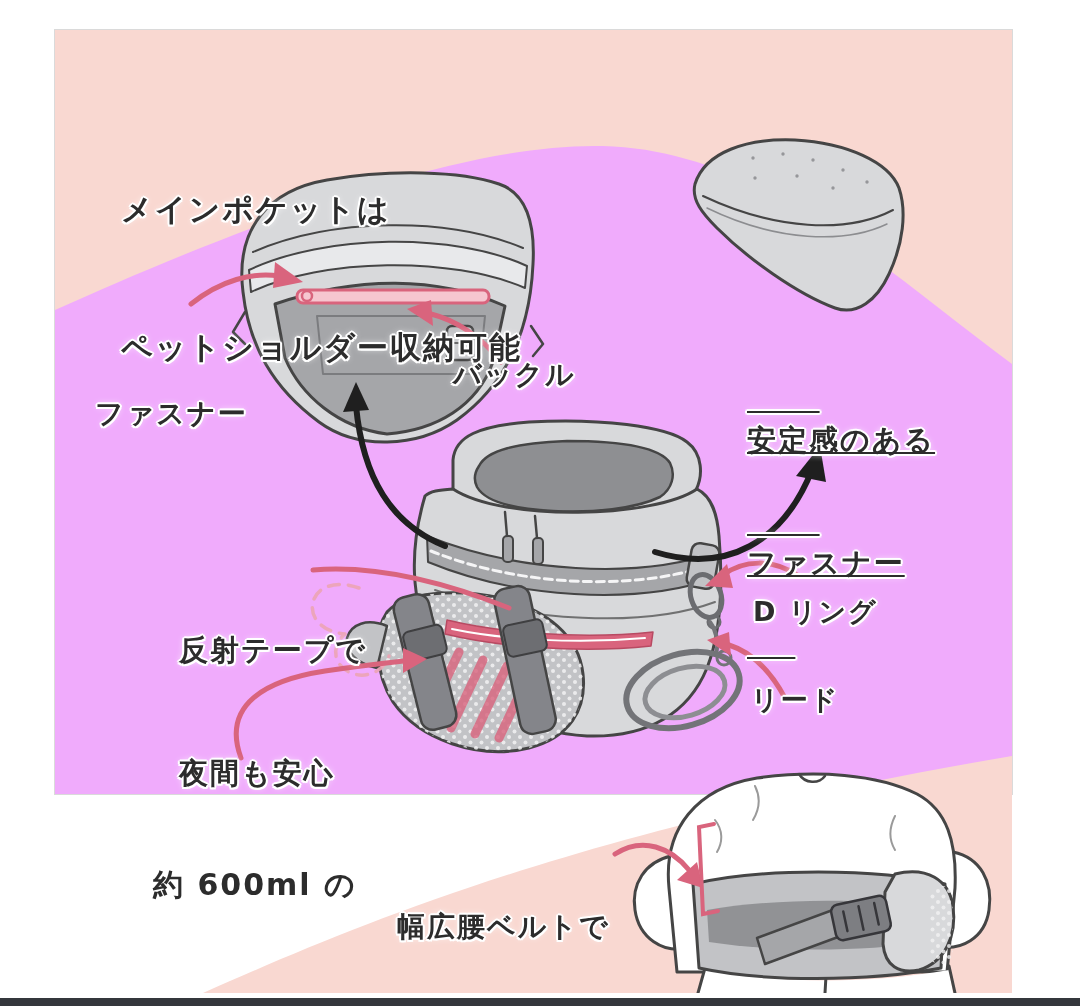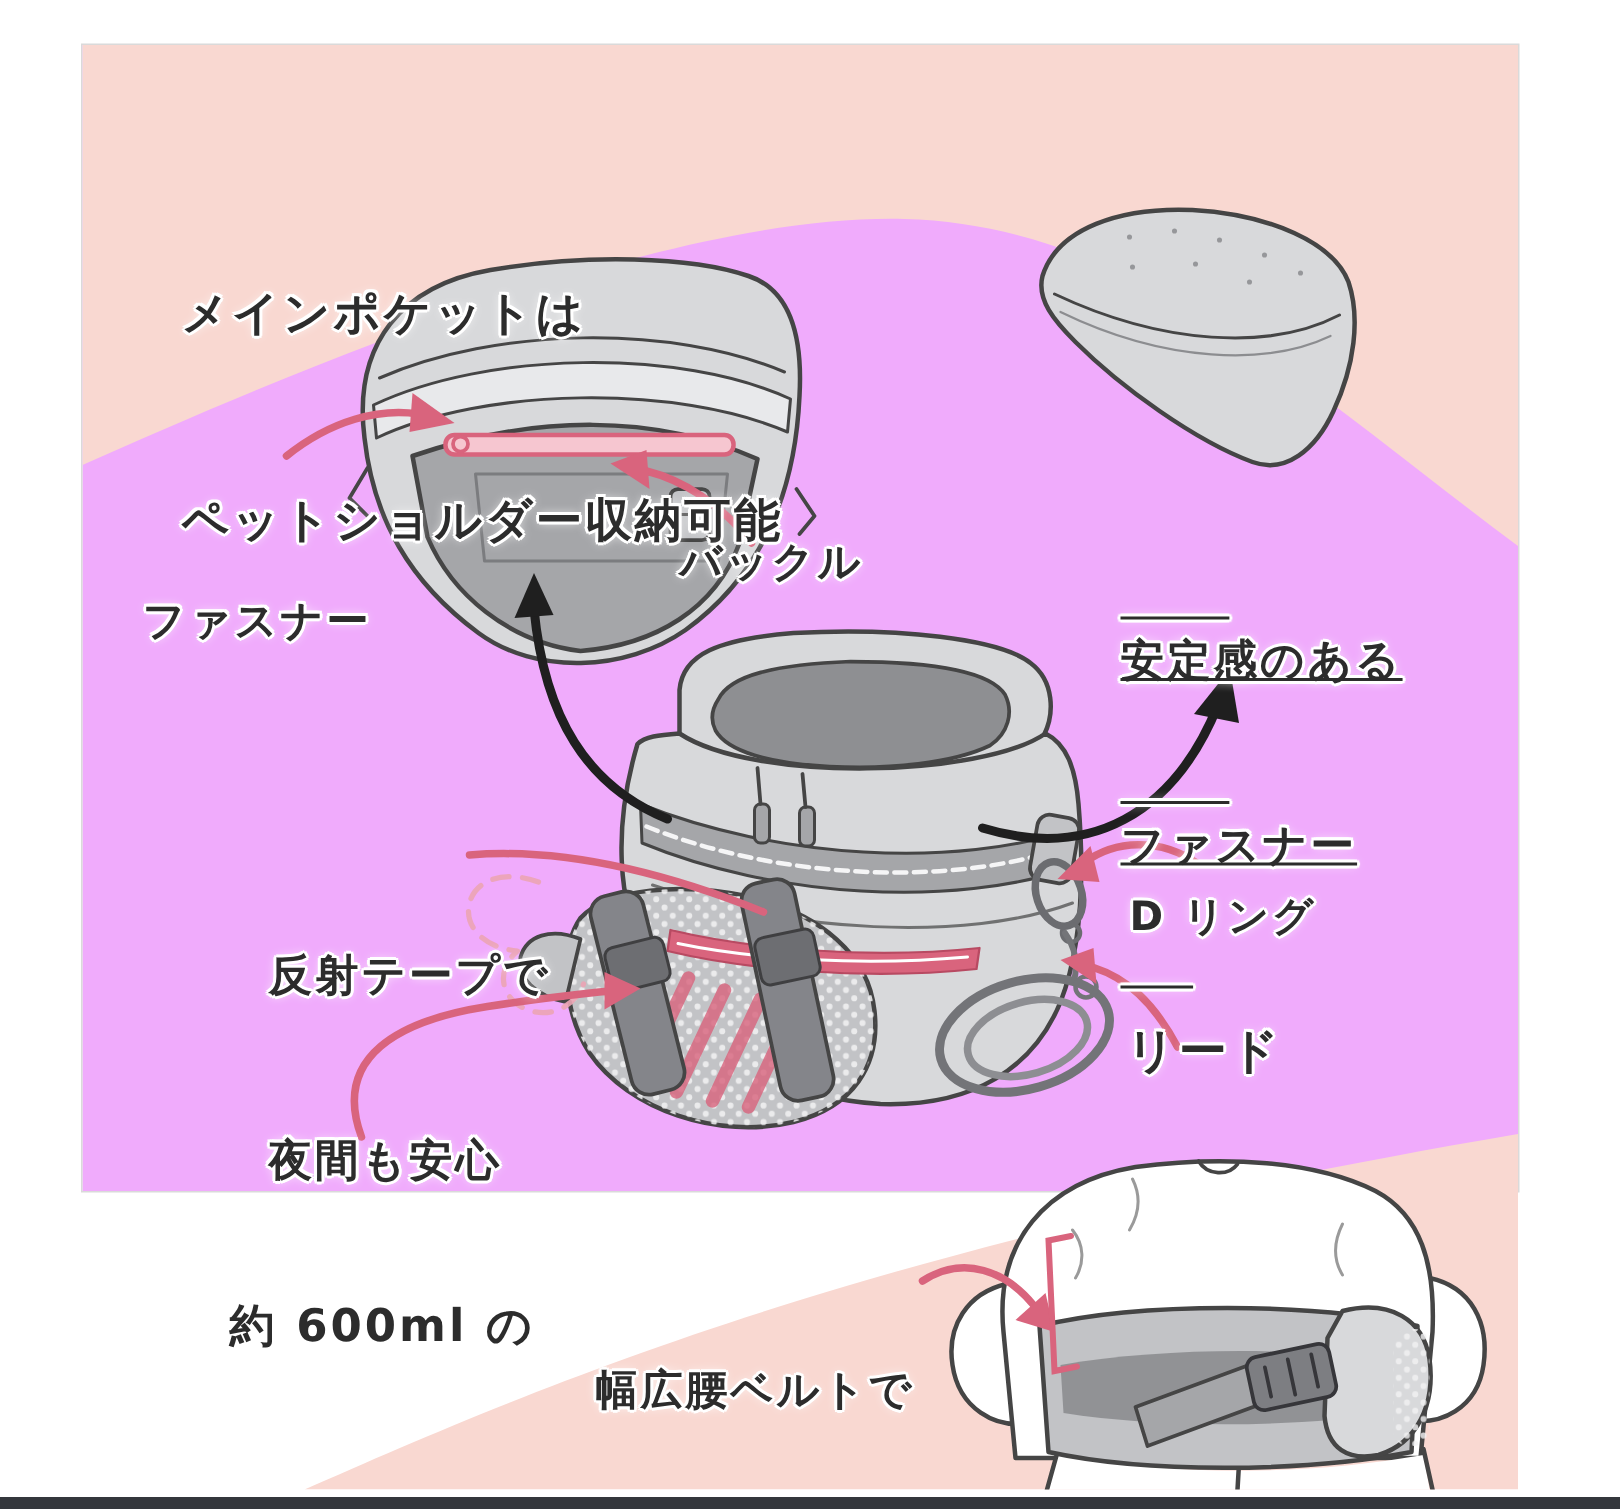--- a/index.html
+++ b/index.html
@@ -19,21 +19,21 @@
     letter-spacing:2px;white-space:pre;
     text-shadow:-2px 0 0 #fff,2px 0 0 #fff,0 -2px 0 #fff,0 2px 0 #fff,
       -1.5px -1.5px 0 #fff,1.5px -1.5px 0 #fff,-1.5px 1.5px 0 #fff,1.5px 1.5px 0 #fff,0 0 7px #fff;
   }
   .lbl-main       {left:66px;  top:64px;  font-size:31px; line-height:46px;}
   .lbl-joint      {left:40px;  top:284px; font-size:28px; line-height:40px;}
   .lbl-buckle     {left:398px; top:328px; font-size:28px; line-height:34px;text-align:center;}
   .lbl-base       {left:692px; top:308px; font-size:29px; line-height:41px;text-decoration:underline;}
   .lbl-reflective {left:76px;  top:518px; font-size:29px; line-height:41px;margin-left:48px;}
   .lbl-dring      {left:698px; top:566px; font-size:27px; line-height:32px;}
-  .lbl-lead       {left:696px; top:654px; font-size:32px; line-height:32px;}
+  .lbl-lead       {left:696px; top:654px; font-size:27px; line-height:32px;}
   .lbl-bottle     {left:98px;  top:740px; font-size:30px; line-height:46px;}
   .lbl-waist      {left:342px; top:794px; font-size:28px; line-height:41px;}
   .bottom-bar{
     position:absolute;left:0;right:0;bottom:0;height:8px;
     background:var(--bottom-bar);z-index:9;
   }
 </style>
 </head>
 <body>
 

